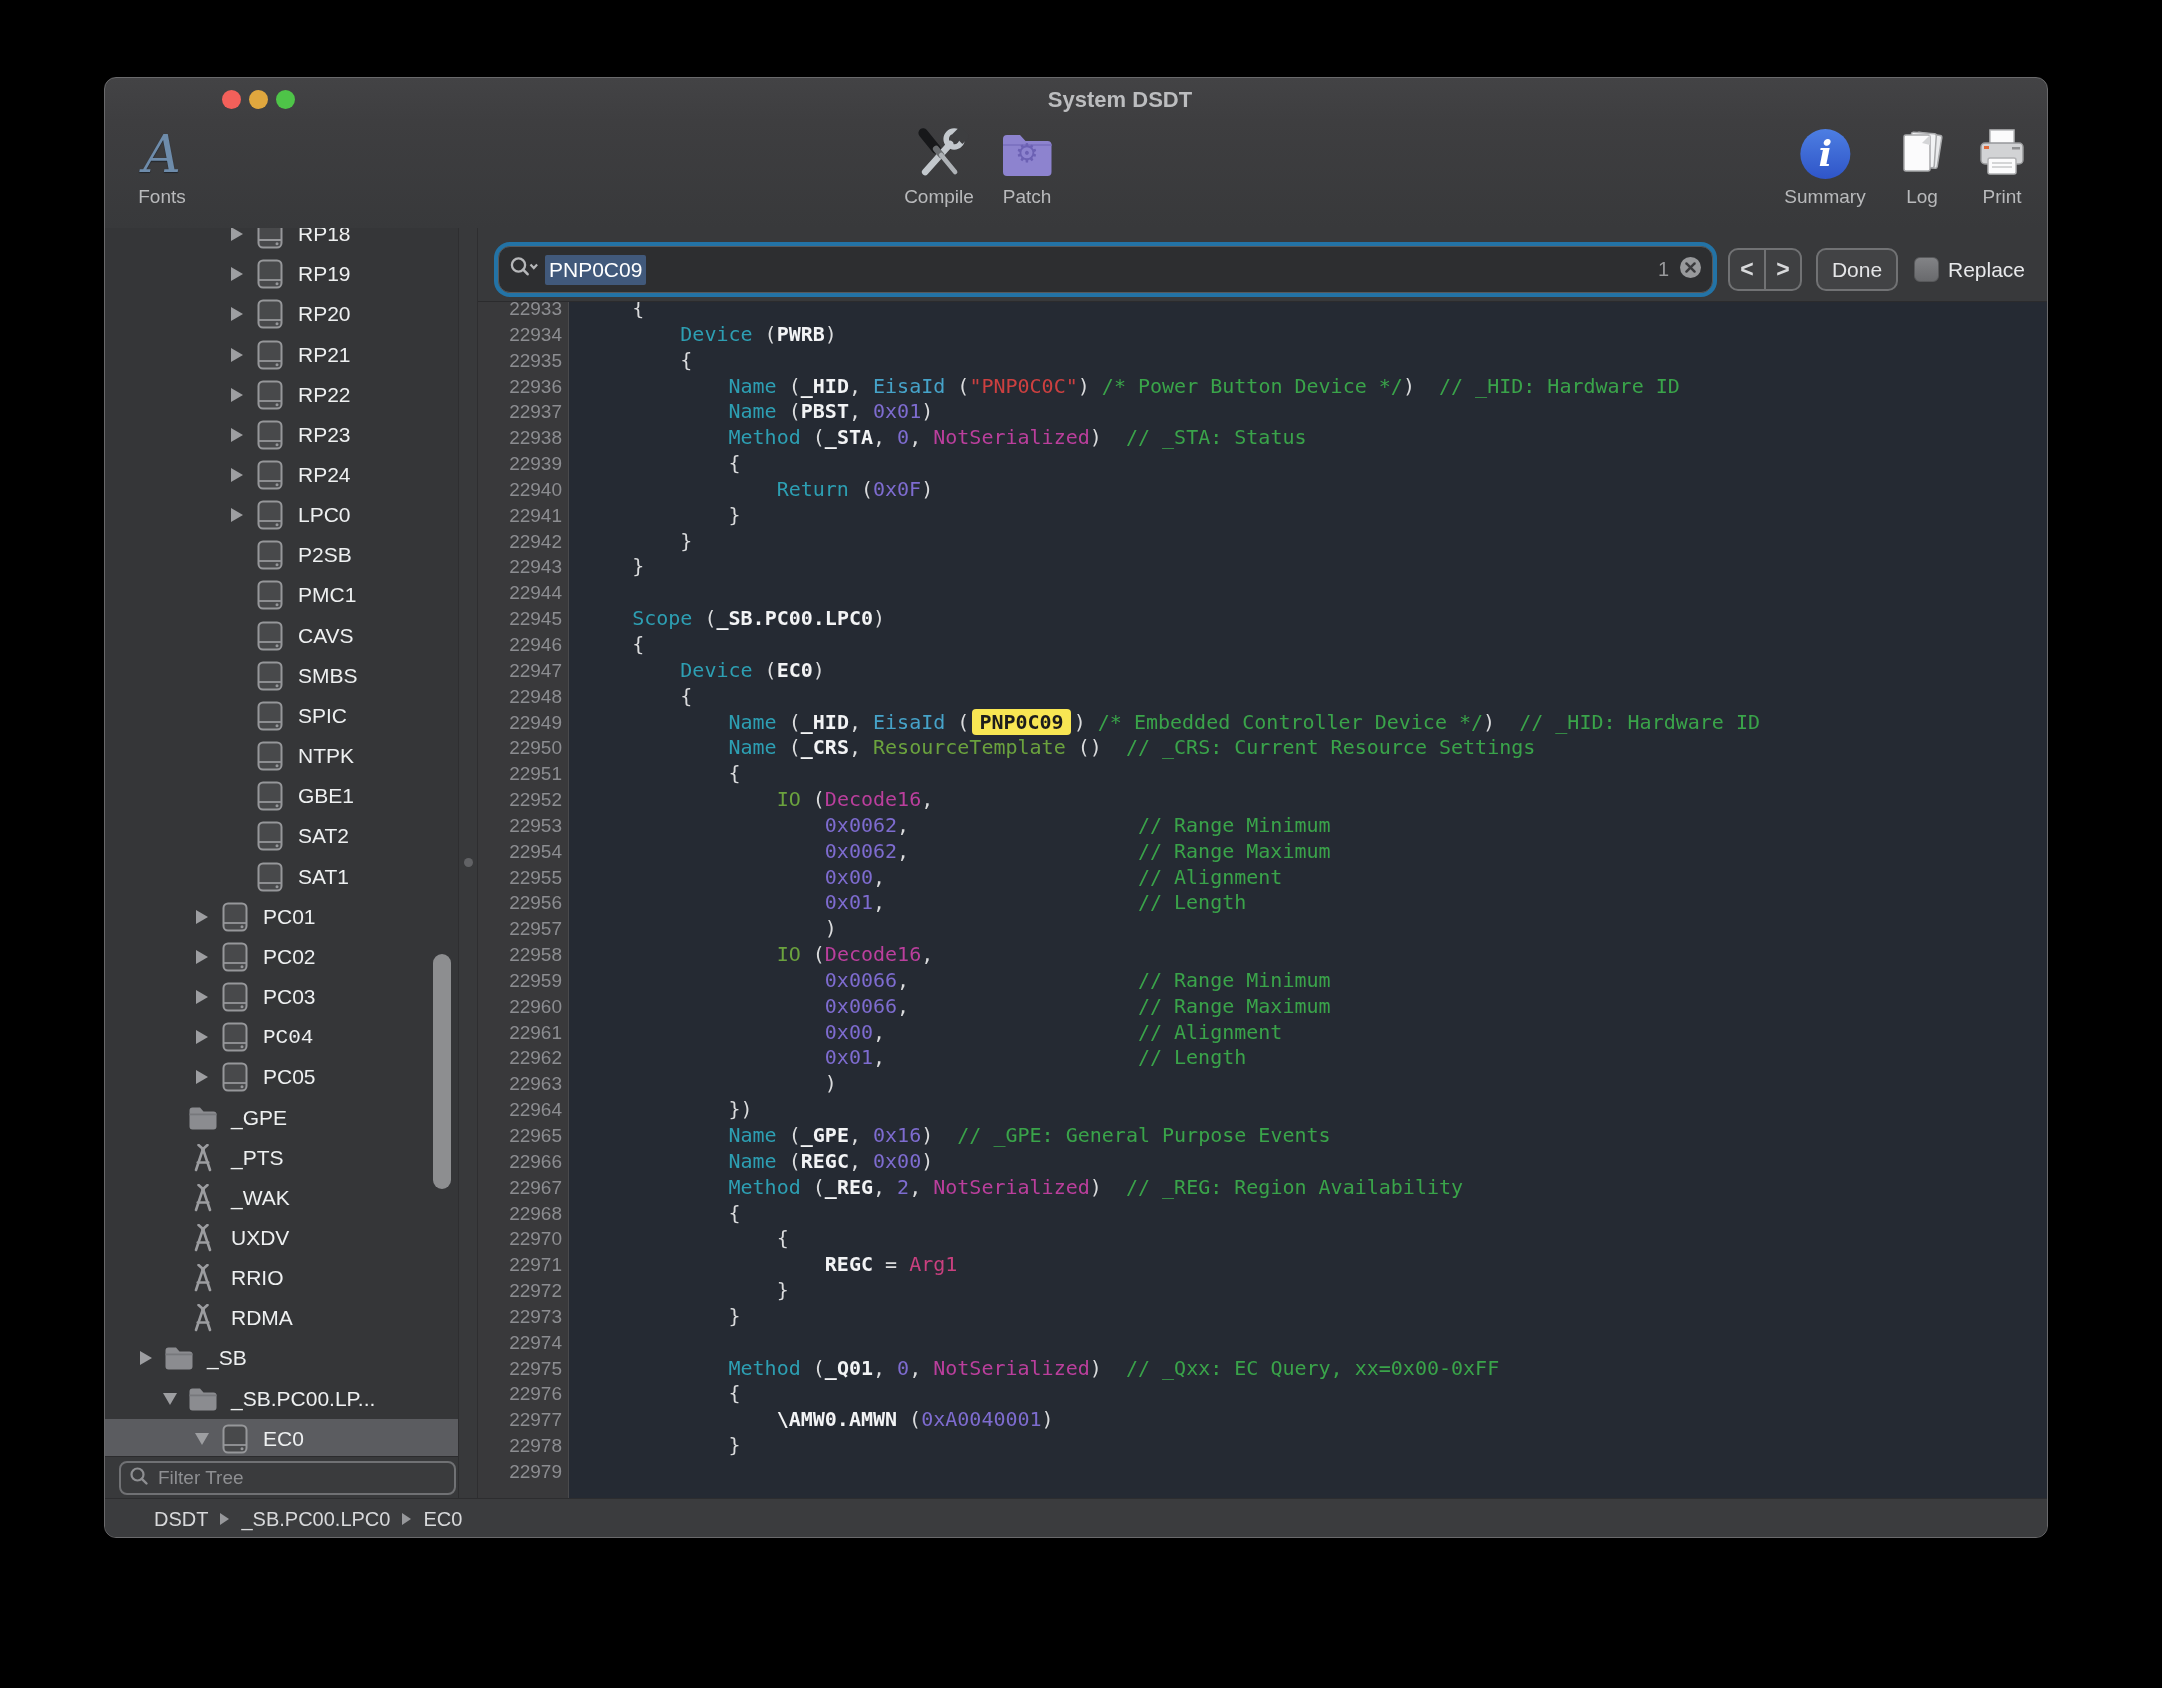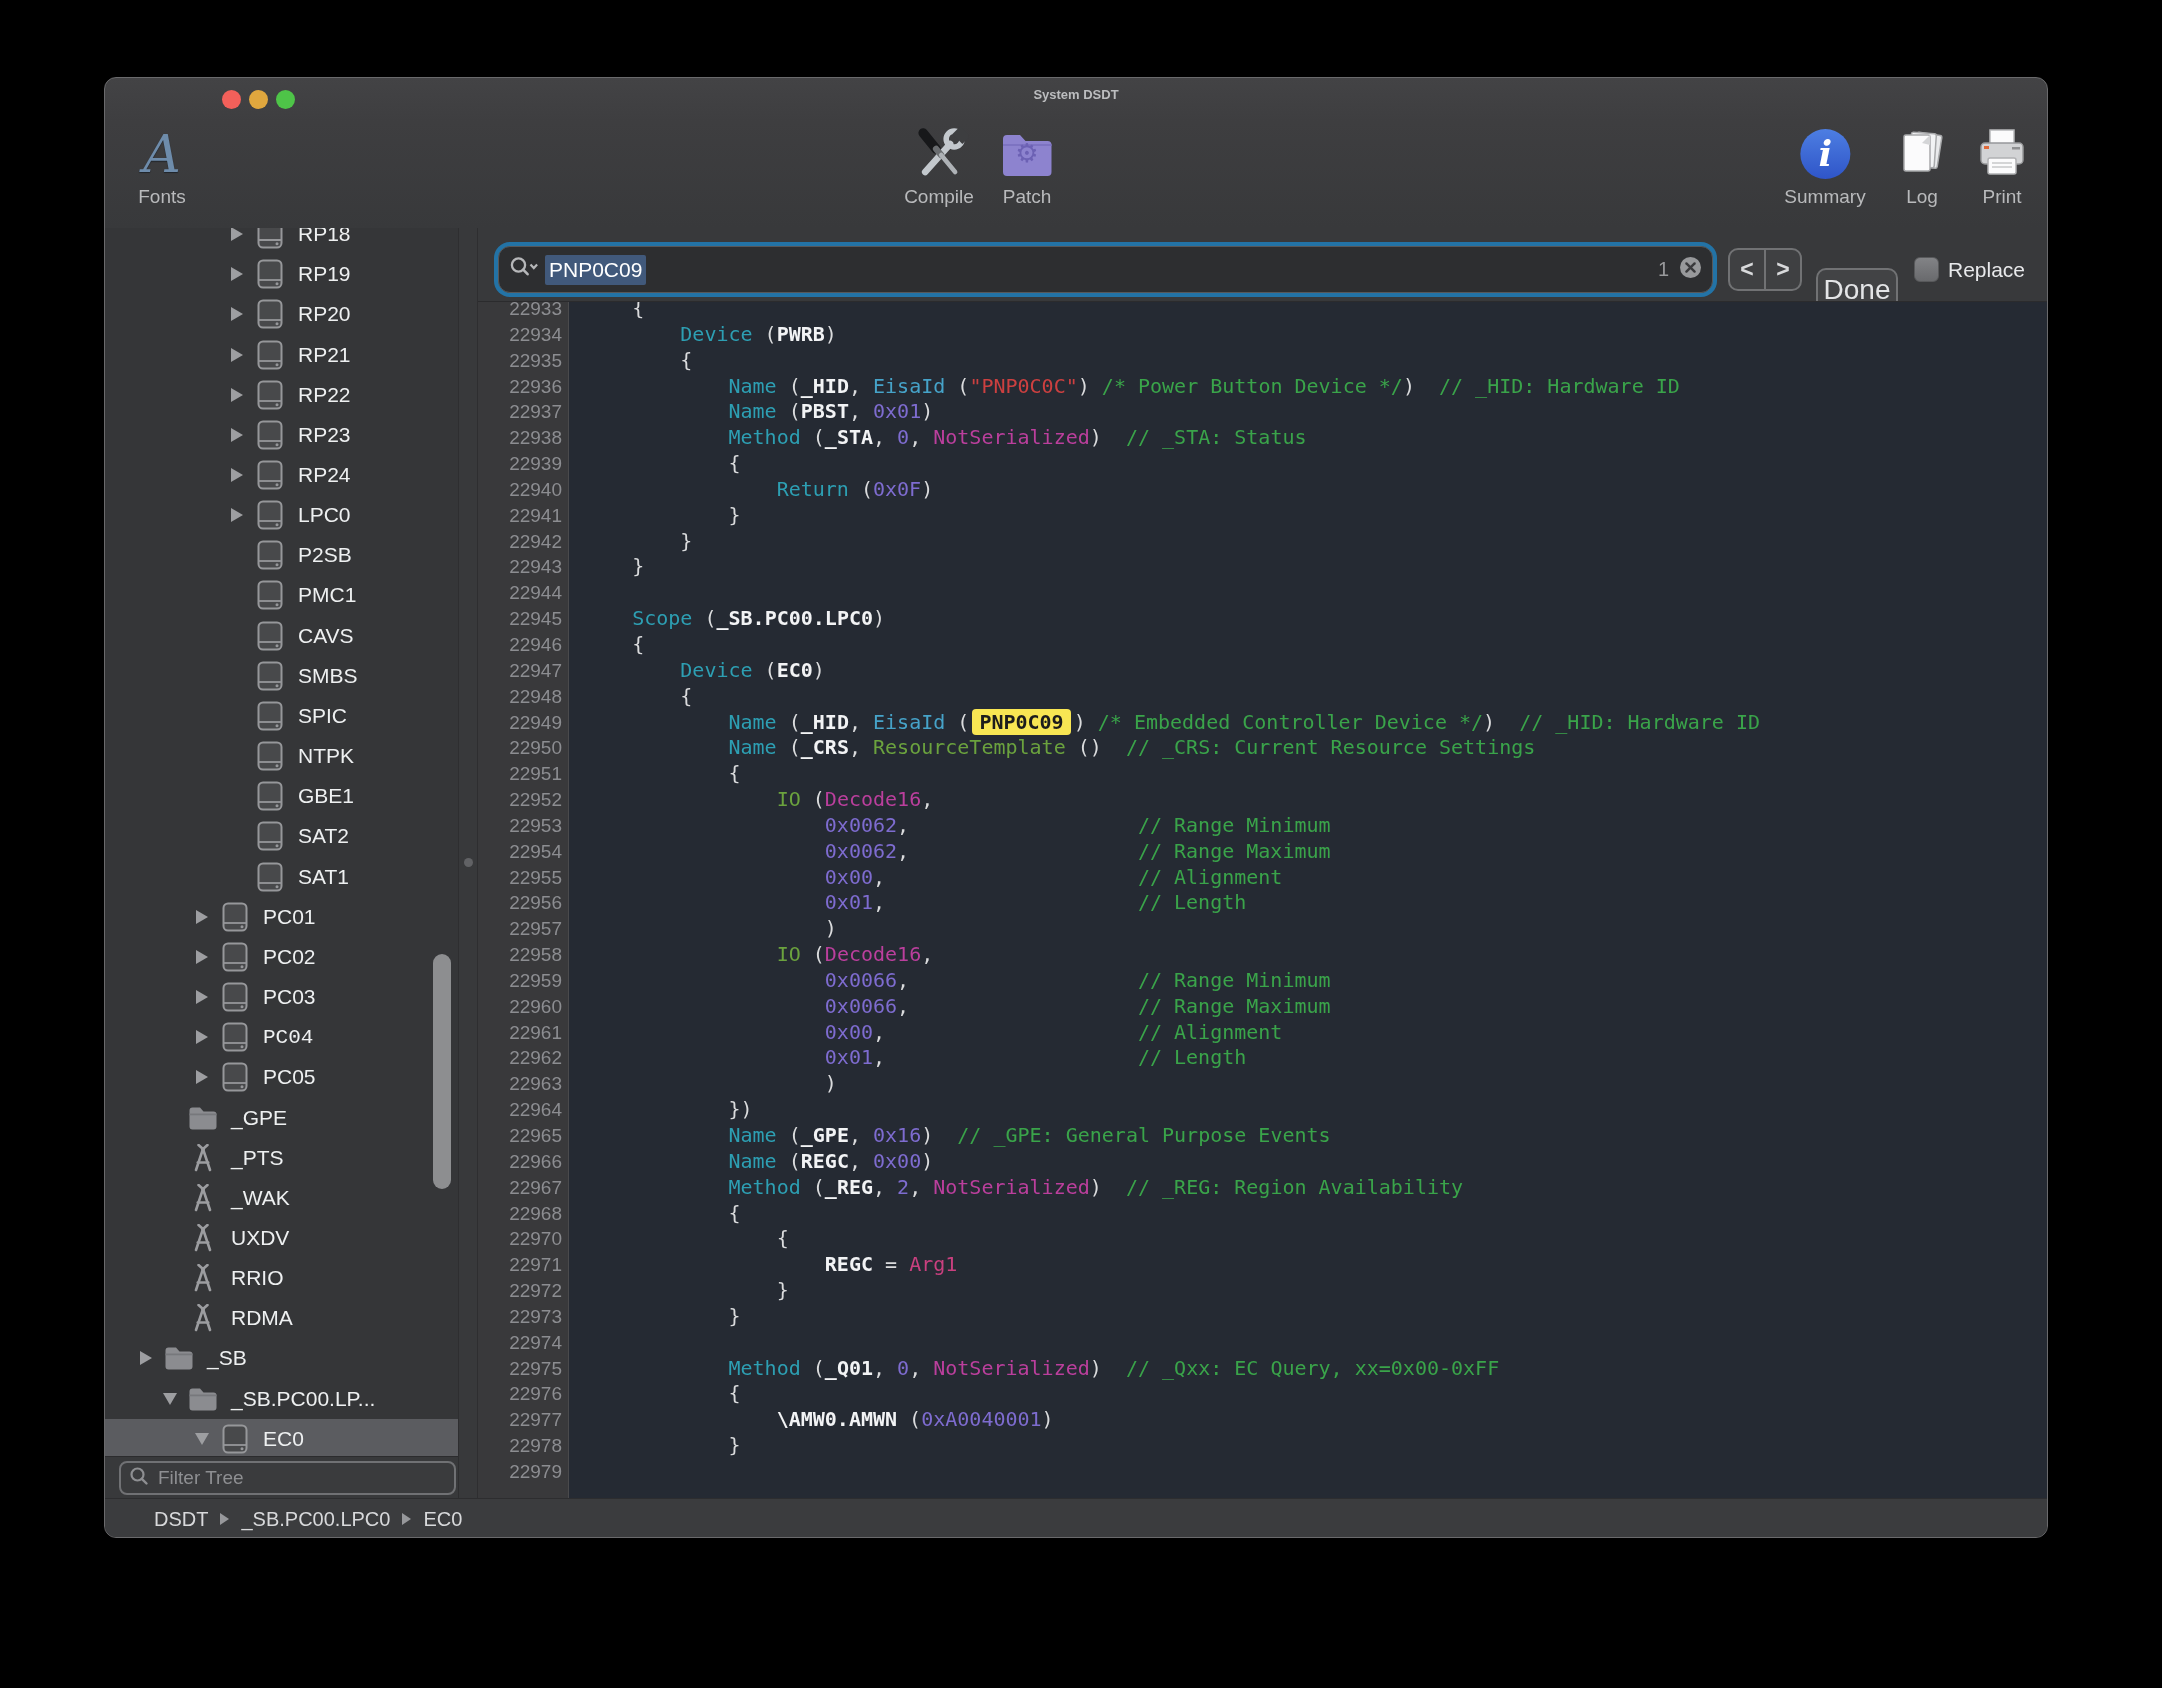--- a/index.html
+++ b/index.html
@@ -5,22 +5,22 @@
   html,body{margin:0;padding:0;background:#000;}
   .stage{position:relative;width:2162px;height:1688px;background:#000;overflow:hidden;
          font-family:"Liberation Sans",sans-serif;}
   .window{position:absolute;left:104px;top:77px;width:1944px;height:1461px;
           background:linear-gradient(#434345 0px,#3e3e40 44px,#38393b 150px,#38393b 100%);
           border:1px solid #6a6a6c;border-radius:12px;overflow:hidden;box-sizing:border-box;
           box-shadow:0 25px 80px rgba(0,0,0,.85);}
   
   .titlebar{position:absolute;left:0;top:0;width:100%;height:44px;}
   .tl{position:absolute;top:12px;width:19px;height:19px;border-radius:50%;}
-  .title{position:absolute;top:9px;left:0;width:100%;text-align:center;font-size:13px;
-         font-weight:bold;color:#bcbdbf;}
+  .title{position:absolute;top:9px;left:0;width:100%;text-align:center;font-size:22px;
+         font-weight:bold;color:#bcbdbf;padding-left:44px;}
   
   .tb-item{position:absolute;top:46px;transform:translateX(-50%);text-align:center;}
   .tb-icon{height:60px;display:flex;align-items:center;justify-content:center;}
   .tb-label{margin-top:2px;font-size:19px;color:#b9babc;}
   .fonts-a{font-family:"DejaVu Serif",serif;font-style:italic;font-size:52px;line-height:54px;
            color:#6e8cab;text-shadow:0 1px 1px #20242a;}
   .patch-rel{position:relative;width:56px;height:48px;}
   .gear-glyph{position:absolute;left:0;top:8px;width:100%;text-align:center;font-size:26px;
               color:#6c61b4;}
   
@@ -31,21 +31,21 @@
     margin-left:6px;white-space:pre;}
   .search-spacer{flex:1}
   .match-count{font-size:20px;color:#98999b;margin-right:10px;}
   .seg{position:absolute;left:1623px;top:170px;width:74px;height:43px;border:2px solid #717274;
     border-radius:10px;box-sizing:border-box;display:flex;background:rgba(255,255,255,.04);}
   .seg div{flex:1;display:flex;align-items:center;justify-content:center;font-size:23px;
     color:#d8d9db;font-weight:bold;}
   .seg div:first-child{border-right:2px solid #717274;}
   .done-btn{position:absolute;left:1711px;top:170px;width:82px;height:43px;border:2px solid #717274;
     border-radius:10px;box-sizing:border-box;display:flex;align-items:center;justify-content:center;
-    font-size:28px;color:#e4e5e7;background:rgba(255,255,255,.05);margin-top:20px;}
+    font-size:21px;color:#e4e5e7;background:rgba(255,255,255,.05);}
   .chk{position:absolute;left:1809px;top:179px;width:25px;height:25px;border-radius:6px;
     background:linear-gradient(#828386,#696a6d);border:1px solid #58595b;box-sizing:border-box;}
   .chk-label{position:absolute;left:1843px;top:180px;font-size:21px;color:#e8e9eb;}
   
   .sidebar{position:absolute;left:0;top:150px;width:353px;height:1228px;background:#353638;
     overflow:hidden;}
   .treeinner{position:absolute;left:0;top:-14px;width:100%;}
   .tree-row{height:40.17px;display:flex;align-items:center;box-sizing:border-box;}
   .tree-row.selected{background:#5b5c60;}
   .tri{width:18px;flex:none;display:flex;justify-content:center;}

